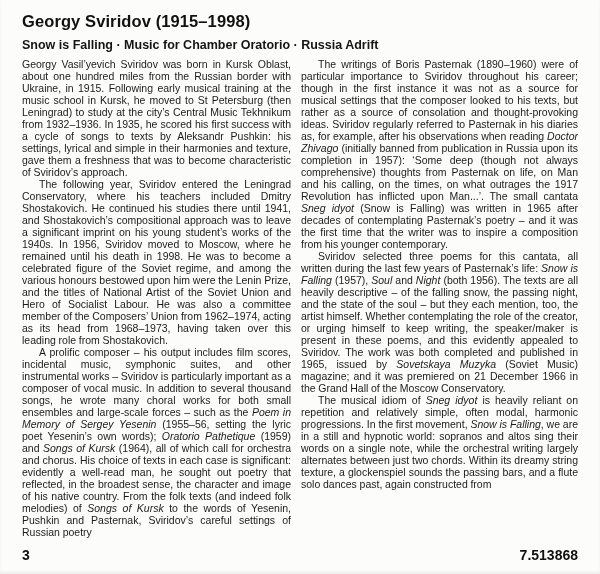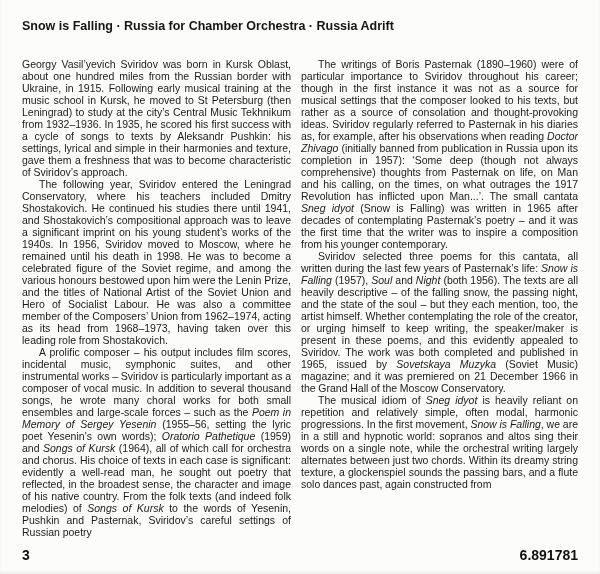--- a/index.html
+++ b/index.html
@@ -45,33 +45,34 @@
     position: absolute; left: 22px; right: 22px; top: 547px;
     display: flex; justify-content: space-between; align-items: baseline;
     font-weight: 700; font-size: 14px; color: #111;
   }
 </style>
 </head>
 <body>
 
 <div class="page">
   <header class="page-header">
-    <h2 class="page-subtitle">Snow is Falling · Russia for Chamber Orchestra · Russia Adrift</h2>
+    <h1 class="page-title">Georgy Sviridov (1915–1998)</h1>
+    <h2 class="page-subtitle">Snow is Falling · Music for Chamber Oratorio · Russia Adrift</h2>
   </header>
 
   <main class="columns">
     <div class="col col-left">
         <p class="para"><span>Georgy Vasil’yevich Sviridov was born in Kursk Oblast, about one hundred miles from the Russian border with Ukraine, in 1915. Following early musical training at the music school in Kursk, he moved to St Petersburg (then Leningrad) to study at the city’s Central Music Tekhnikum from 1932–1936. In 1935, he scored his first success with a cycle of songs to texts by Aleksandr Pushkin: his settings, lyrical and simple in their harmonies and texture, gave them a freshness that was to become characteristic of Sviridov’s approach.</span></p>
         <p class="para indent"><span>The following year, Sviridov entered the Leningrad Conservatory, where his teachers included Dmitry Shostakovich. He continued his studies there until 1941, and Shostakovich’s compositional approach was to leave a significant imprint on his young student’s works of the 1940s. In 1956, Sviridov moved to Moscow, where he remained until his death in 1998. He was to become a celebrated figure of the Soviet regime, and among the various honours bestowed upon him were the Lenin Prize, and the titles of National Artist of the Soviet Union and Hero of Socialist Labour. He was also a committee member of the Composers’ Union from 1962–1974, acting as its head from 1968–1973, having taken over this leading role from Shostakovich.</span></p>
         <p class="para indent"><span>A prolific composer – his output includes film scores, incidental music, symphonic suites, and other instrumental works – Sviridov is particularly important as a composer of vocal music. In addition to several thousand songs, he wrote many choral works for both small ensembles and large-scale forces – such as the </span><em>Poem in Memory of Sergey Yesenin</em><span> (1955–56, setting the lyric poet Yesenin’s own words); </span><em>Oratorio Pathetique</em><span> (1959) and </span><em>Songs of Kursk</em><span> (1964), all of which call for orchestra and chorus. His choice of texts in each case is significant: evidently a well-read man, he sought out poetry that reflected, in the broadest sense, the character and image of his native country. From the folk texts (and indeed folk melodies) of </span><em>Songs of Kursk</em><span> to the words of Yesenin, Pushkin and Pasternak, Sviridov’s careful settings of Russian poetry</span></p>
       </div>
     <div class="col col-right">
         <p class="para indent"><span>The writings of Boris Pasternak (1890–1960) were of particular importance to Sviridov throughout his career; though in the first instance it was not as a source for musical settings that the composer looked to his texts, but rather as a source of consolation and thought-provoking ideas. Sviridov regularly referred to Pasternak in his diaries as, for example, after his observations when reading </span><em>Doctor Zhivago</em><span> (initially banned from publication in Russia upon its completion in 1957): ‘Some deep (though not always comprehensive) thoughts from Pasternak on life, on Man and his calling, on the times, on what outrages the 1917 Revolution has inflicted upon Man...’. The small cantata </span><em>Sneg idyot</em><span> (Snow is Falling) was written in 1965 after decades of contemplating Pasternak’s poetry – and it was the first time that the writer was to inspire a composition from his younger contemporary.</span></p>
         <p class="para indent"><span>Sviridov selected three poems for this cantata, all written during the last few years of Pasternak’s life: </span><em>Snow is Falling</em><span> (1957), </span><em>Soul</em><span> and </span><em>Night</em><span> (both 1956). The texts are all heavily descriptive – of the falling snow, the passing night, and the state of the soul – but they each mention, too, the artist himself. Whether contemplating the role of the creator, or urging himself to keep writing, the speaker/maker is present in these poems, and this evidently appealed to Sviridov. The work was both completed and published in 1965, issued by </span><em>Sovetskaya Muzyka</em><span> (Soviet Music) magazine; and it was premiered on 21 December 1966 in the Grand Hall of the Moscow Conservatory.</span></p>
         <p class="para indent"><span>The musical idiom of </span><em>Sneg idyot</em><span> is heavily reliant on repetition and relatively simple, often modal, harmonic progressions. In the first movement, </span><em>Snow is Falling</em><span>, we are in a still and hypnotic world: sopranos and altos sing their words on a single note, while the orchestral writing largely alternates between just two chords. Within its dreamy string texture, a glockenspiel sounds the passing bars, and a flute solo dances past, again constructed from</span></p>
       </div>
   </main>
 
   <footer class="page-footer">
     <span>3</span>
-    <span>6.891781</span>
+    <span>7.513868</span>
   </footer>
 </div>
 
 </body></html>

